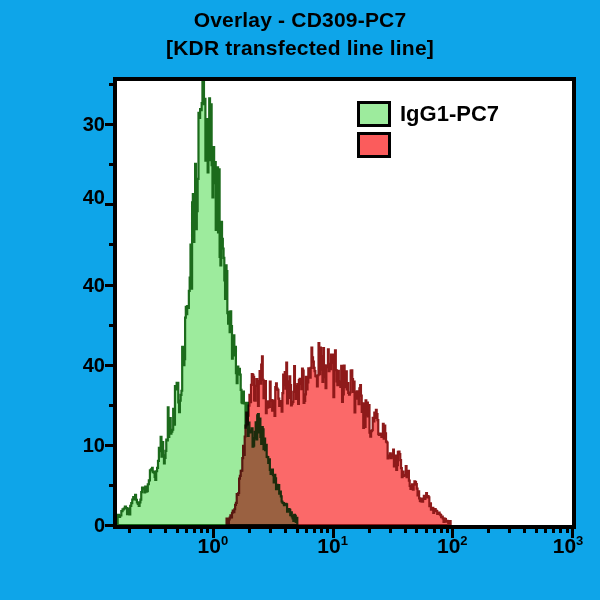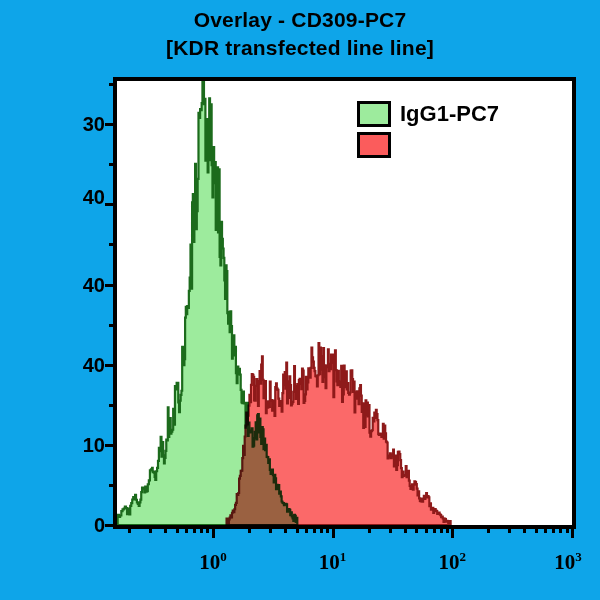--- a/index.html
+++ b/index.html
@@ -132,29 +132,28 @@
   }
   #x-tick-labels {
     position: absolute;
     left: 113px;
     top: 534px;
     width: 459px;
     height: 40px;
   }
   .xtick-label {
     position: absolute;
-    top: 16px;
+    top: 0;
     width: 90px;
     margin-left: -45px;
     text-align: center;
     font-weight: bold;
     font-size: 21px;
     color: #000;
     white-space: nowrap;
-    font-family: Liberation Serif, serif;
   }
   .xtick-label sup {
     font-size: 13px;
     font-weight: bold;
     vertical-align: super;
     line-height: 0;
   }
 
   
   #legend {

